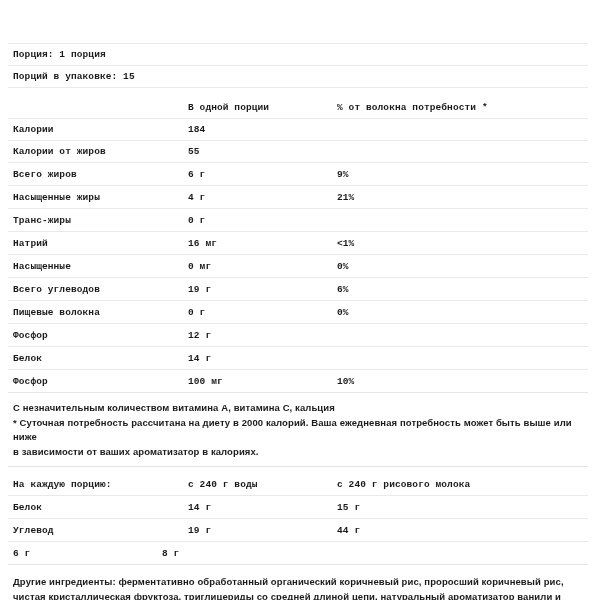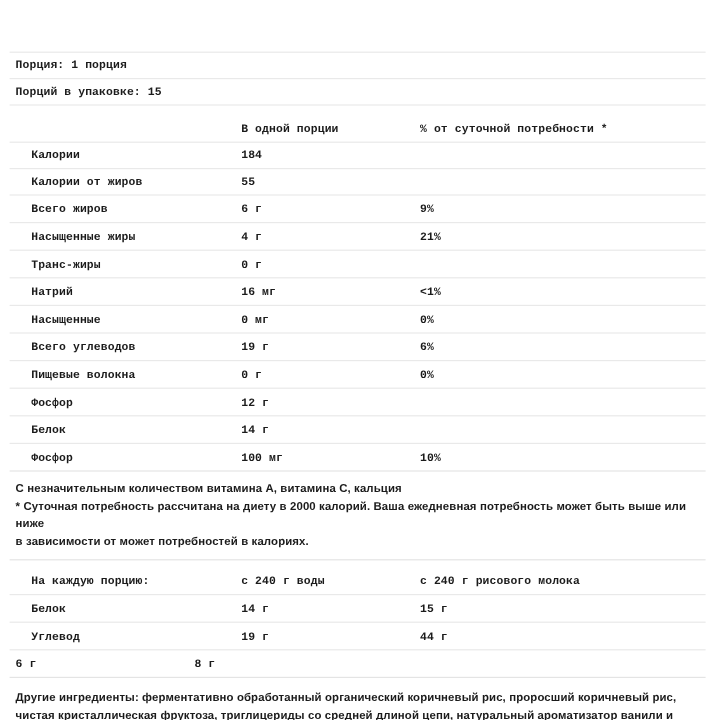--- a/index.html
+++ b/index.html
@@ -46,21 +46,20 @@
     white-space: nowrap;
     font-family: Liberation Mono, monospace;
   }
   .row.tall {
     height: 22px;
   }
   .c-label {
     width: 175px;
     flex: 0 0 175px;
     overflow: hidden;
-    margin-left: 13px;
   }
   .c-amount {
     width: 149px;
     flex: 0 0 149px;
     overflow: hidden;
   }
   .c-dv {
     flex: 1 1 auto;
     overflow: hidden;
   }
@@ -109,21 +108,21 @@
   <div class="row">
     <span>Порций в упаковке: 15</span>
   </div>
   <div class="rule"></div>
 
   <div class="gap"></div>
 
   <div class="row header-row">
     <span class="c-label"></span>
     <span class="c-amount">В одной порции</span>
-    <span class="c-dv">% от суточной потребности *</span>
+    <span class="c-dv">% от волокна потребности *</span>
   </div>
   <div class="rule"></div>
 
   <div class="row">
     <span class="c-label">Калории</span>
     <span class="c-amount">184</span>
     <span class="c-dv"></span>
   </div>
   <div class="rule"></div>
 
@@ -200,21 +199,21 @@
   <div class="row tall">
     <span class="c-label">Фосфор</span>
     <span class="c-amount">100 мг</span>
     <span class="c-dv">10%</span>
   </div>
   <div class="rule-strong"></div>
 
   <div class="noteblock">
     <span class="line">С незначительным количеством витамина А, витамина С, кальция</span>
     <span class="line">* Суточная потребность рассчитана на диету в 2000 калорий. Ваша ежедневная потребность может быть выше или ниже</span>
-    <span class="line">в зависимости от может потребностей в калориях.</span>
+    <span class="line">в зависимости от ваших ароматизатор в калориях.</span>
   </div>
   <div class="rule-strong"></div>
 
   <div class="gap-sm"></div>
 
   <div class="row header-row tall">
     <span class="c-label">На каждую порцию:</span>
     <span class="c-amount">с 240 г воды</span>
     <span class="c-dv">с 240 г рисового молока</span>
   </div>

